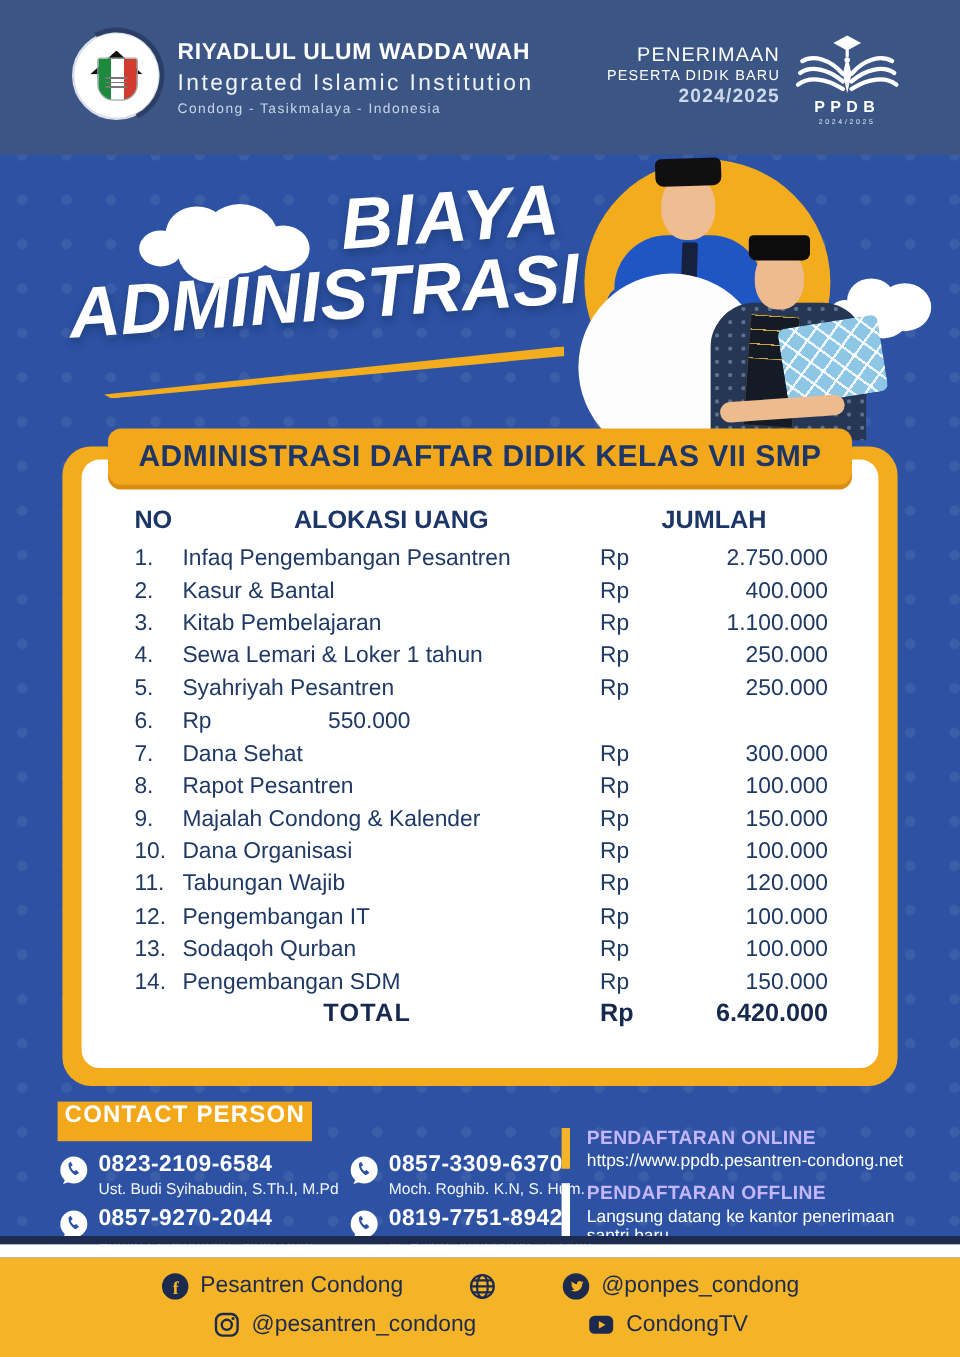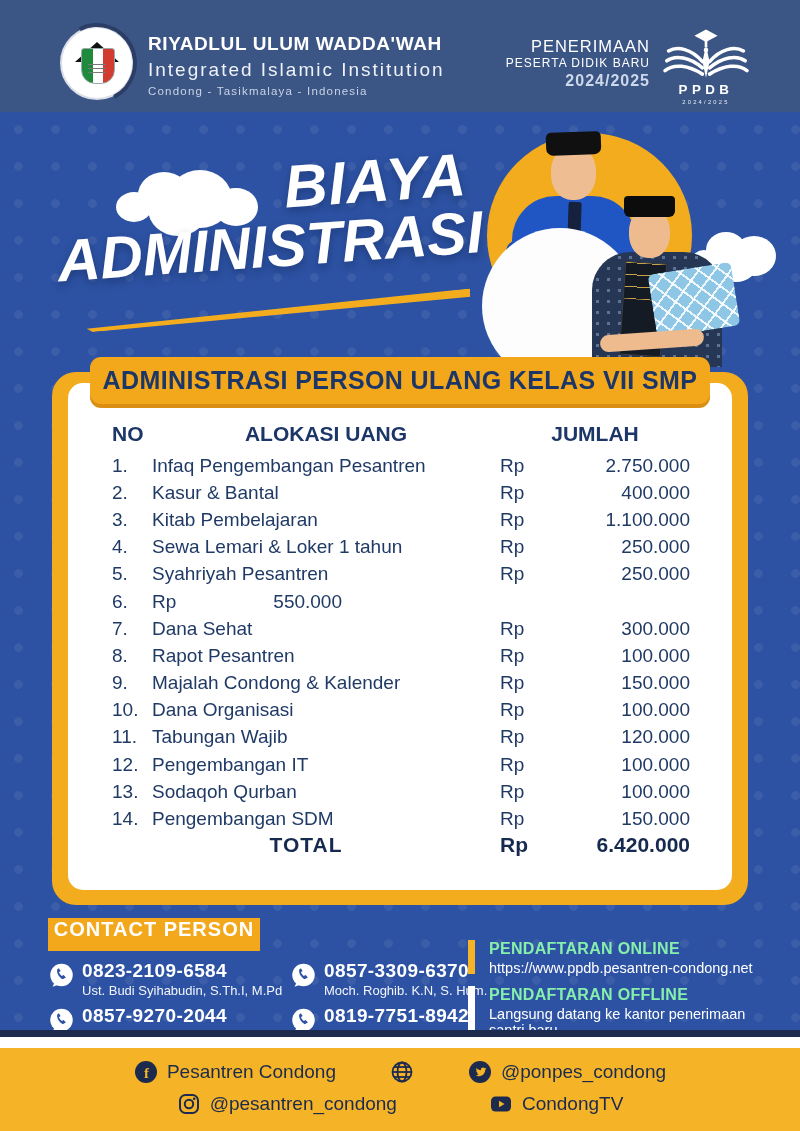--- a/index.html
+++ b/index.html
@@ -2,21 +2,21 @@
 <html><head>
 <meta charset="utf-8">
 <style>
   html,body{margin:0;padding:0;background:#555;}
   .poster{position:relative;width:800px;height:1131px;margin:0 auto;overflow:hidden;
     background:#2d52a3;font-family:"Liberation Sans",sans-serif;}
   .dots{position:absolute;inset:0;z-index:1;pointer-events:none;
     background-image:radial-gradient(rgba(255,255,255,.07) 4px,transparent 4.6px);
     background-size:37px 37px;}
   
-  .header{position:absolute;left:0;top:0;width:800px;height:112px;background:#3b5584;z-index:2;}
+  .header{position:absolute;left:0;top:0;width:800px;height:129px;background:#3b5584;z-index:2;}
   .logo-circle{position:absolute;left:60px;top:26px;width:70px;height:70px;border-radius:50%;
     background:#fff;border:2px solid #d9dee8;z-index:3;}
   .logo-circle:after{content:"";position:absolute;inset:-5px;border-radius:50%;
     border:4px solid transparent;border-top-color:#2c3e66;border-right-color:#2c3e66;
     transform:rotate(18deg);}
   .crest-roof{position:absolute;left:13px;top:14px;width:44px;height:20px;background:#111;
     clip-path:polygon(50% 0,100% 100%,78% 100%,50% 32%,22% 100%,0 100%);}
   .crest-shield{position:absolute;left:19px;top:20px;width:32px;height:34px;border:1px solid #9aa;
     background:linear-gradient(90deg,#1e8a3c 0 33%,#fff 33% 66%,#d23b2f 66%);
     border-radius:3px 3px 14px 14px;}
@@ -109,21 +109,21 @@
   .cp-banner span{font-size:20px;font-weight:bold;color:#fff;letter-spacing:1px;}
   .wa-grid{position:absolute;left:48px;top:50px;display:grid;grid-template-columns:242px 250px;row-gap:7px;}
   .wa-entry{display:flex;align-items:flex-start;gap:7px;}
   .wa-icon{flex:0 0 27px;height:27px;margin-top:2px;}
   .wa-phone{display:block;font-size:19px;font-weight:bold;letter-spacing:.4px;}
   .wa-name{display:block;font-size:13px;margin-top:1px;color:#f2f5fa;}
   .reg{position:absolute;left:468px;top:30px;width:320px;}
   .reg-item{display:flex;gap:14px;margin-bottom:9px;}
   .reg-bar-online{flex:0 0 7px;height:34px;background:#f5b427;}
   .reg-bar-offline{flex:0 0 7px;height:48px;background:#fff;}
-  .reg-title{font-size:16px;font-weight:bold;color:#86efac;letter-spacing:.3px;}
+  .reg-title{font-size:16px;font-weight:bold;color:#c4b5fd;letter-spacing:.3px;}
   .reg-detail{font-size:14.5px;color:#fff;margin-top:2px;line-height:1.15;width:290px;}
   
   .strip-navy{position:absolute;left:0;top:1030px;width:800px;height:7px;background:#1d2b4f;z-index:8;}
   .strip-white{position:absolute;left:0;top:1037px;width:800px;height:11px;background:#fff;z-index:8;}
   .footer{position:absolute;left:0;top:1048px;width:800px;height:83px;background:#f5b427;z-index:8;}
   .foot-row1{position:absolute;left:0;top:12px;width:800px;display:flex;justify-content:center;
     gap:54px;align-items:center;}
   .foot-row2{position:absolute;left:0;top:44px;width:800px;display:flex;justify-content:center;
     gap:92px;align-items:center;}
   .foot-item{display:flex;align-items:center;gap:9px;color:#1c2a4e;font-size:19px;}
@@ -195,21 +195,21 @@
     <div class="big-title">
       <div class="t1">BIAYA</div>
       <div class="t2">ADMINISTRASI</div>
     </div>
     <div class="swoosh"></div>
   </div>
 
   <div class="fee-frame"></div>
   <div class="fee-card"></div>
   <div class="fee-banner">
-    <span>ADMINISTRASI PERSON ULANG KELAS VII SMP</span>
+    <span>ADMINISTRASI DAFTAR DIDIK KELAS VII SMP</span>
   </div>
   <div class="fee-head">
     <span class="h-no">NO</span>
     <span class="h-item">ALOKASI UANG</span>
     <span class="h-amt">JUMLAH</span>
   </div>
   <div class="fee-rows">
   <div class="fee-row">
     <span class="col-no">1.</span>
     <span class="col-item">Infaq Pengembangan Pesantren</span>

